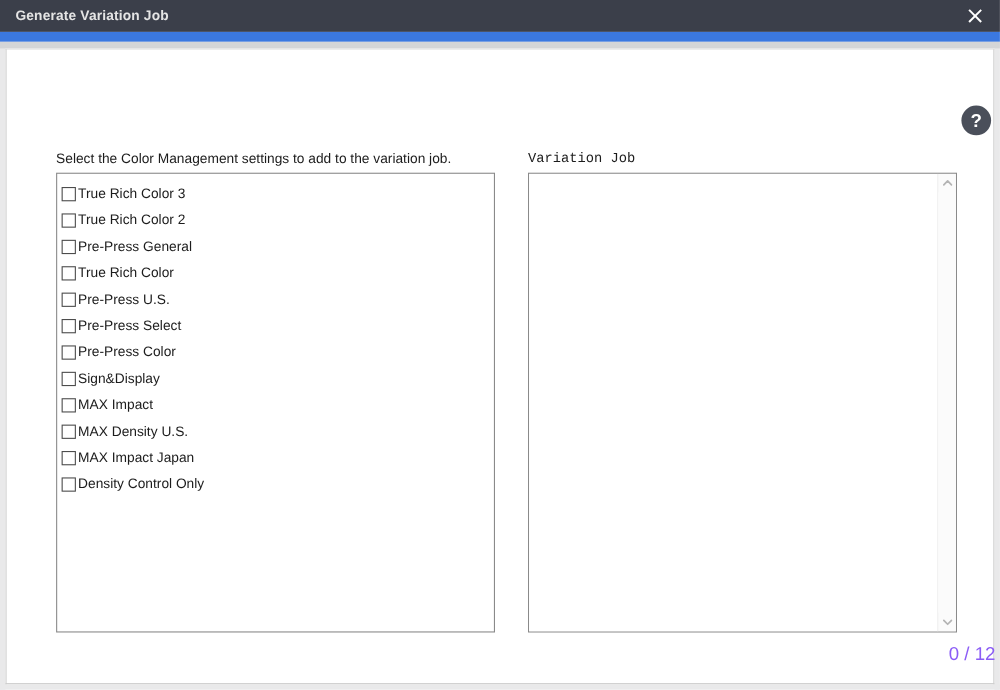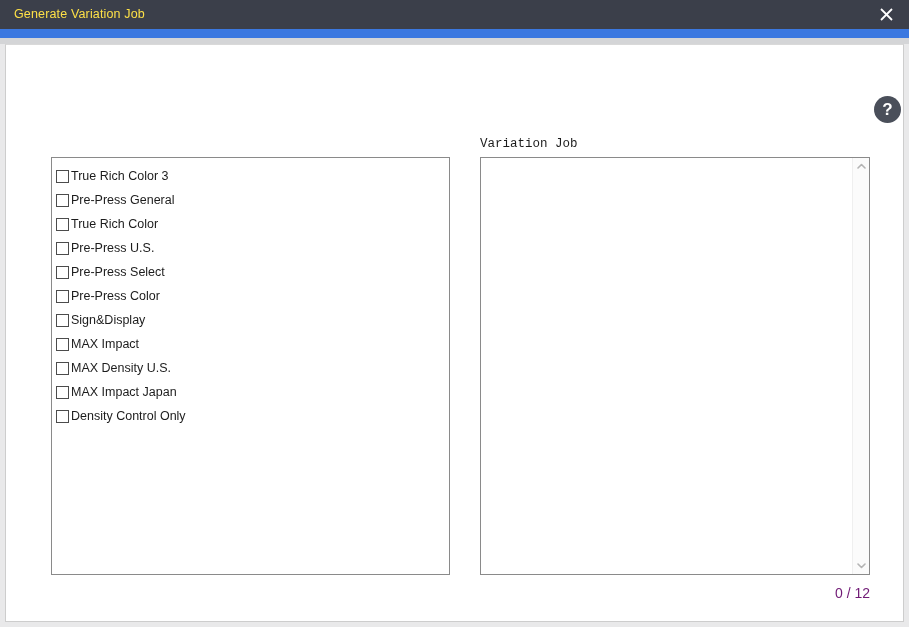--- a/index.html
+++ b/index.html
@@ -28,23 +28,23 @@
     position: absolute;
     left: 0; top: 0;
     width: 909px;
     height: 29px;
     background: #3b3f4a;
     display: flex;
     align-items: center;
     justify-content: space-between;
   }
   #title-text {
-    color: #fde047;
+    color: #e5e5e5;
     font-size: 12.5px;
-    font-weight: normal;
+    font-weight: bold;
     margin-left: 14px;
     letter-spacing: 0.15px;
     line-height: 29px;
     user-select: none;
   }
   #close-btn {
     width: 46px;
     height: 29px;
     display: flex;
     align-items: center;
@@ -225,22 +225,23 @@
     cursor: pointer;
   }
 
   
   #counter {
     position: absolute;
     left: 0;
     top: 540px;
     width: 864px;
     text-align: right;
-    font-size: 14px;
-    color: #701a75;
+    font-size: 17px;
+    color: #8b5cf6;
+    padding-left: 35px;
   }
 </style>
 </head>
 <body>
 
 <div id="dialog">
 
   <div id="outer-left-edge"></div>
   <div id="outer-right-edge"></div>
   <div id="outer-bottom-edge"></div>
@@ -255,24 +256,29 @@
     </div>
   </div>
 
   <div id="accent-bar"></div>
   <div id="accent-gap"></div>
 
   <div id="content-frame">
 
     <div id="help-icon">?</div>
 
+    <div id="left-label">Select the Color Management settings to add to the variation job.</div>
     <div id="left-listbox">
         <div class="cm-item">
           <span class="cm-box"></span>
           <span class="cm-text">True Rich Color 3</span>
+        </div>
+        <div class="cm-item">
+          <span class="cm-box"></span>
+          <span class="cm-text">True Rich Color 2</span>
         </div>
         <div class="cm-item">
           <span class="cm-box"></span>
           <span class="cm-text">Pre-Press General</span>
         </div>
         <div class="cm-item">
           <span class="cm-box"></span>
           <span class="cm-text">True Rich Color</span>
         </div>
         <div class="cm-item">

